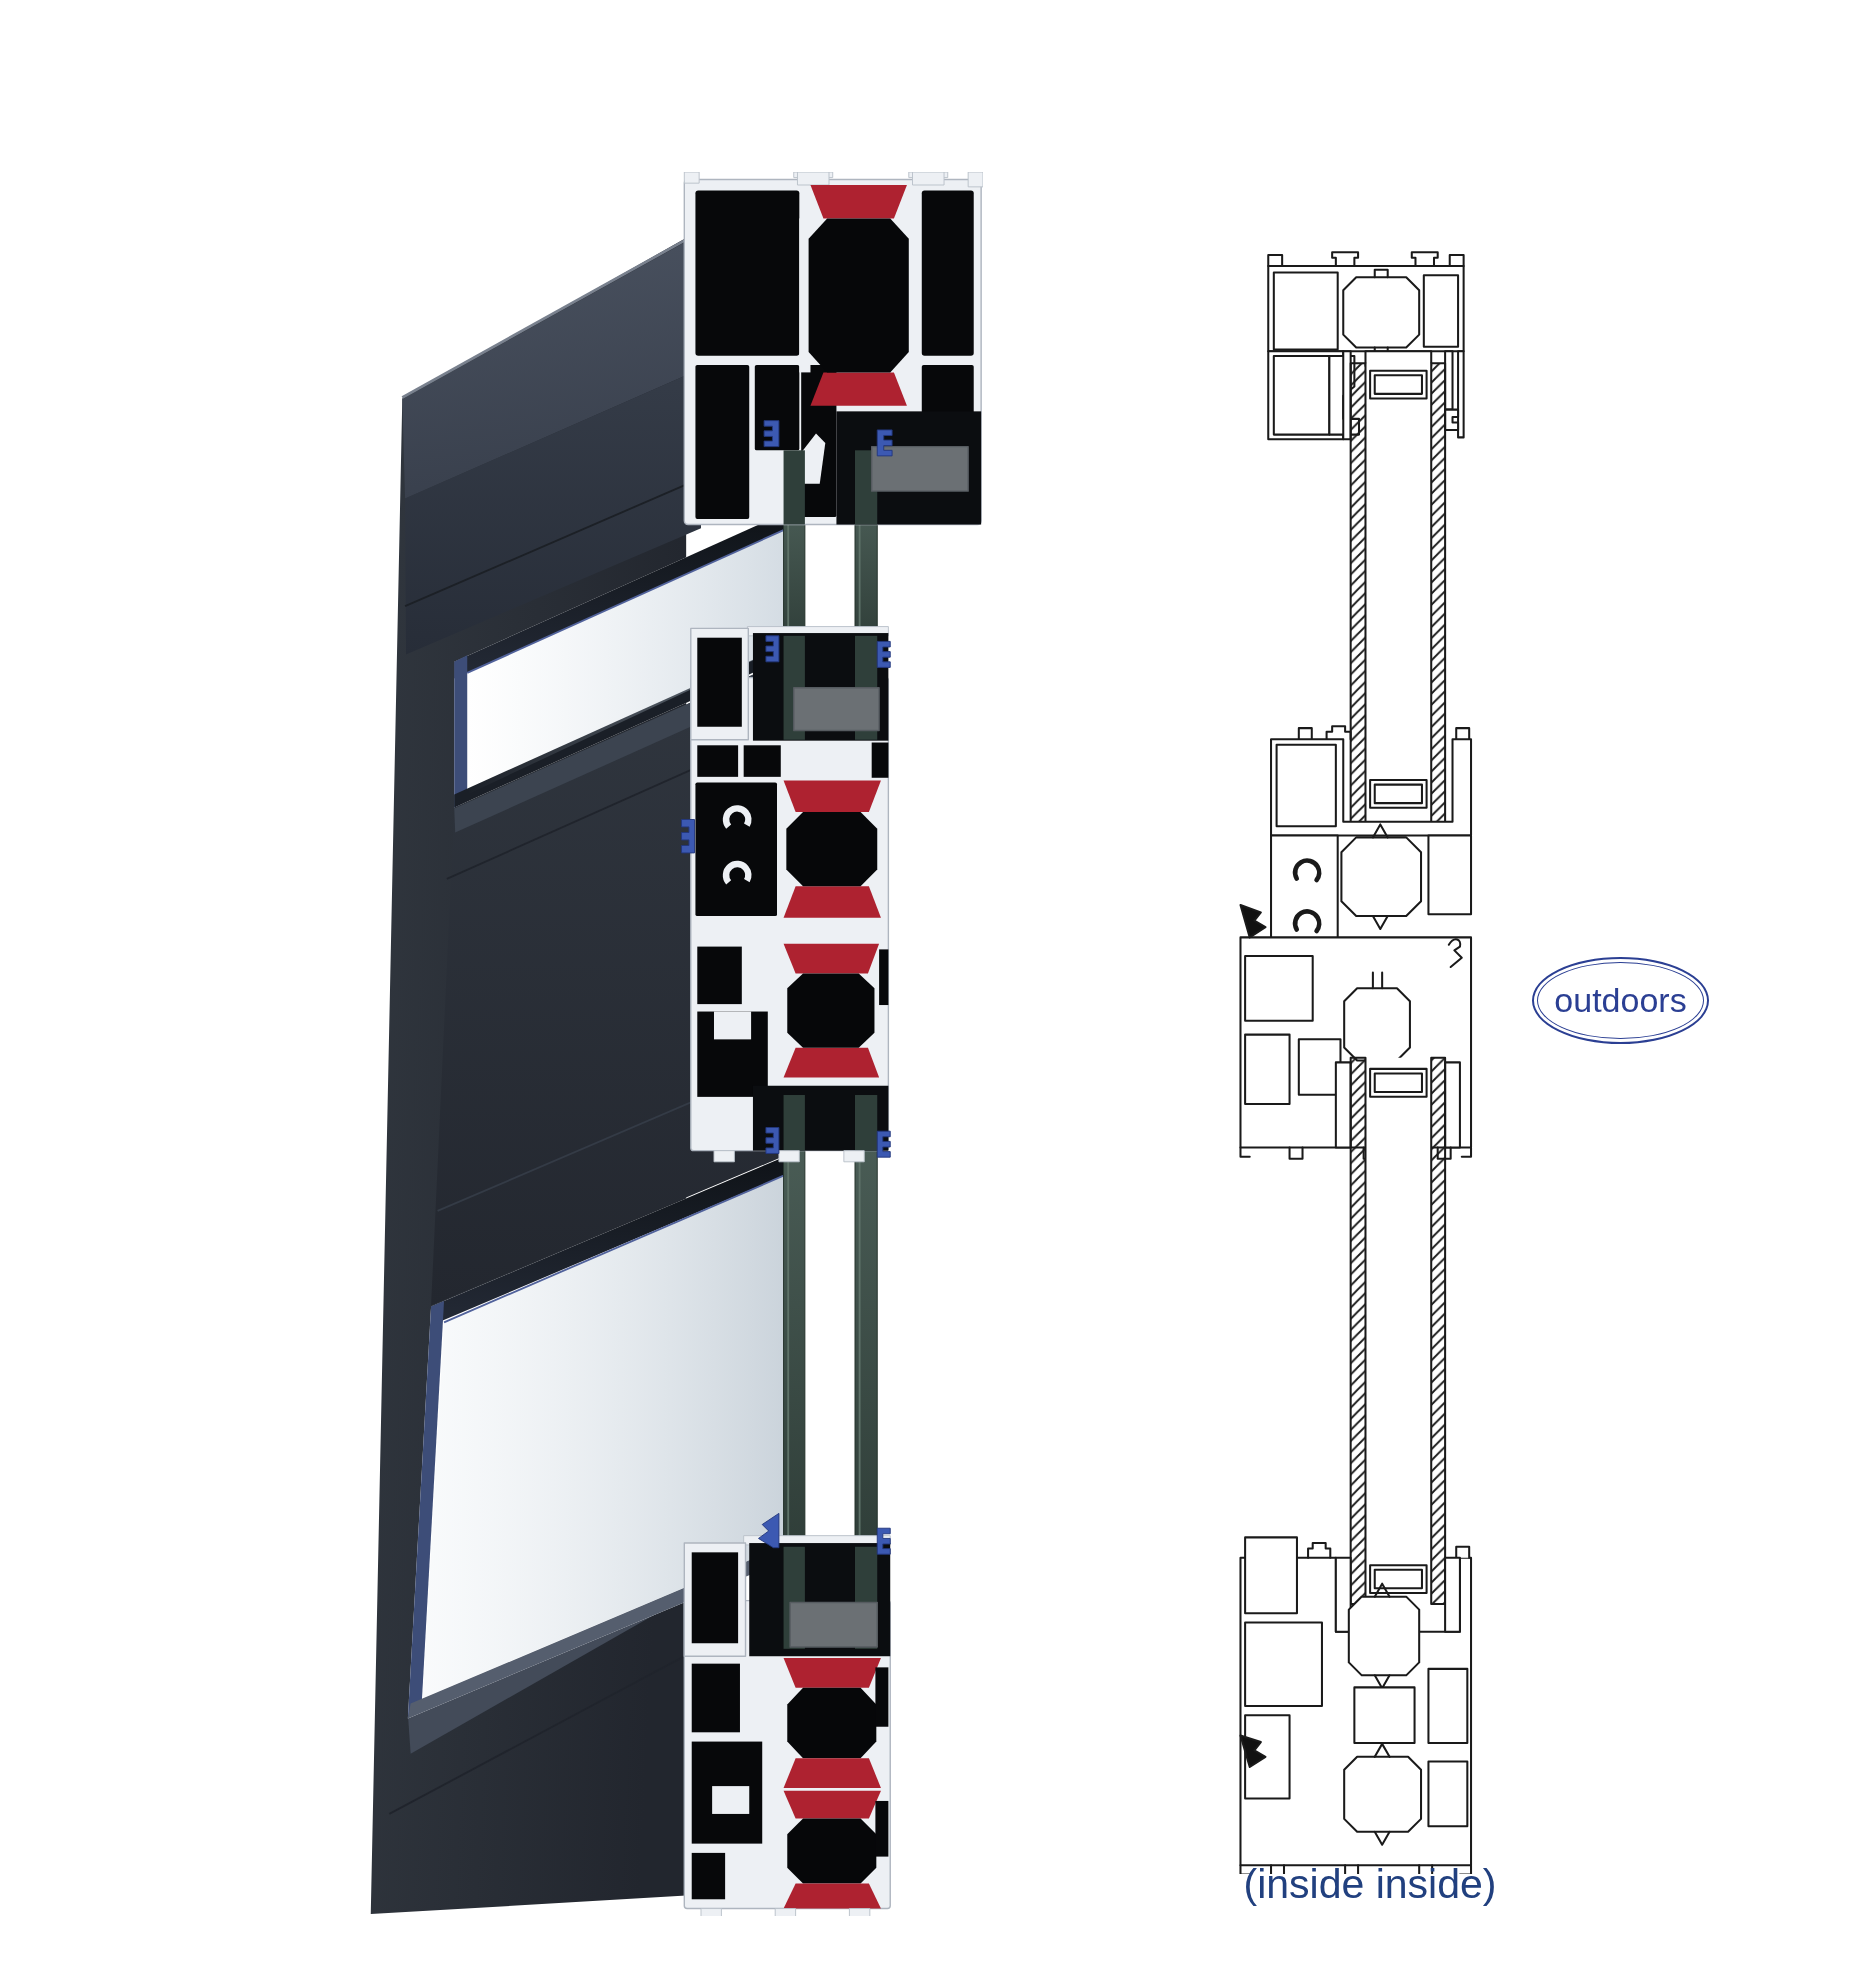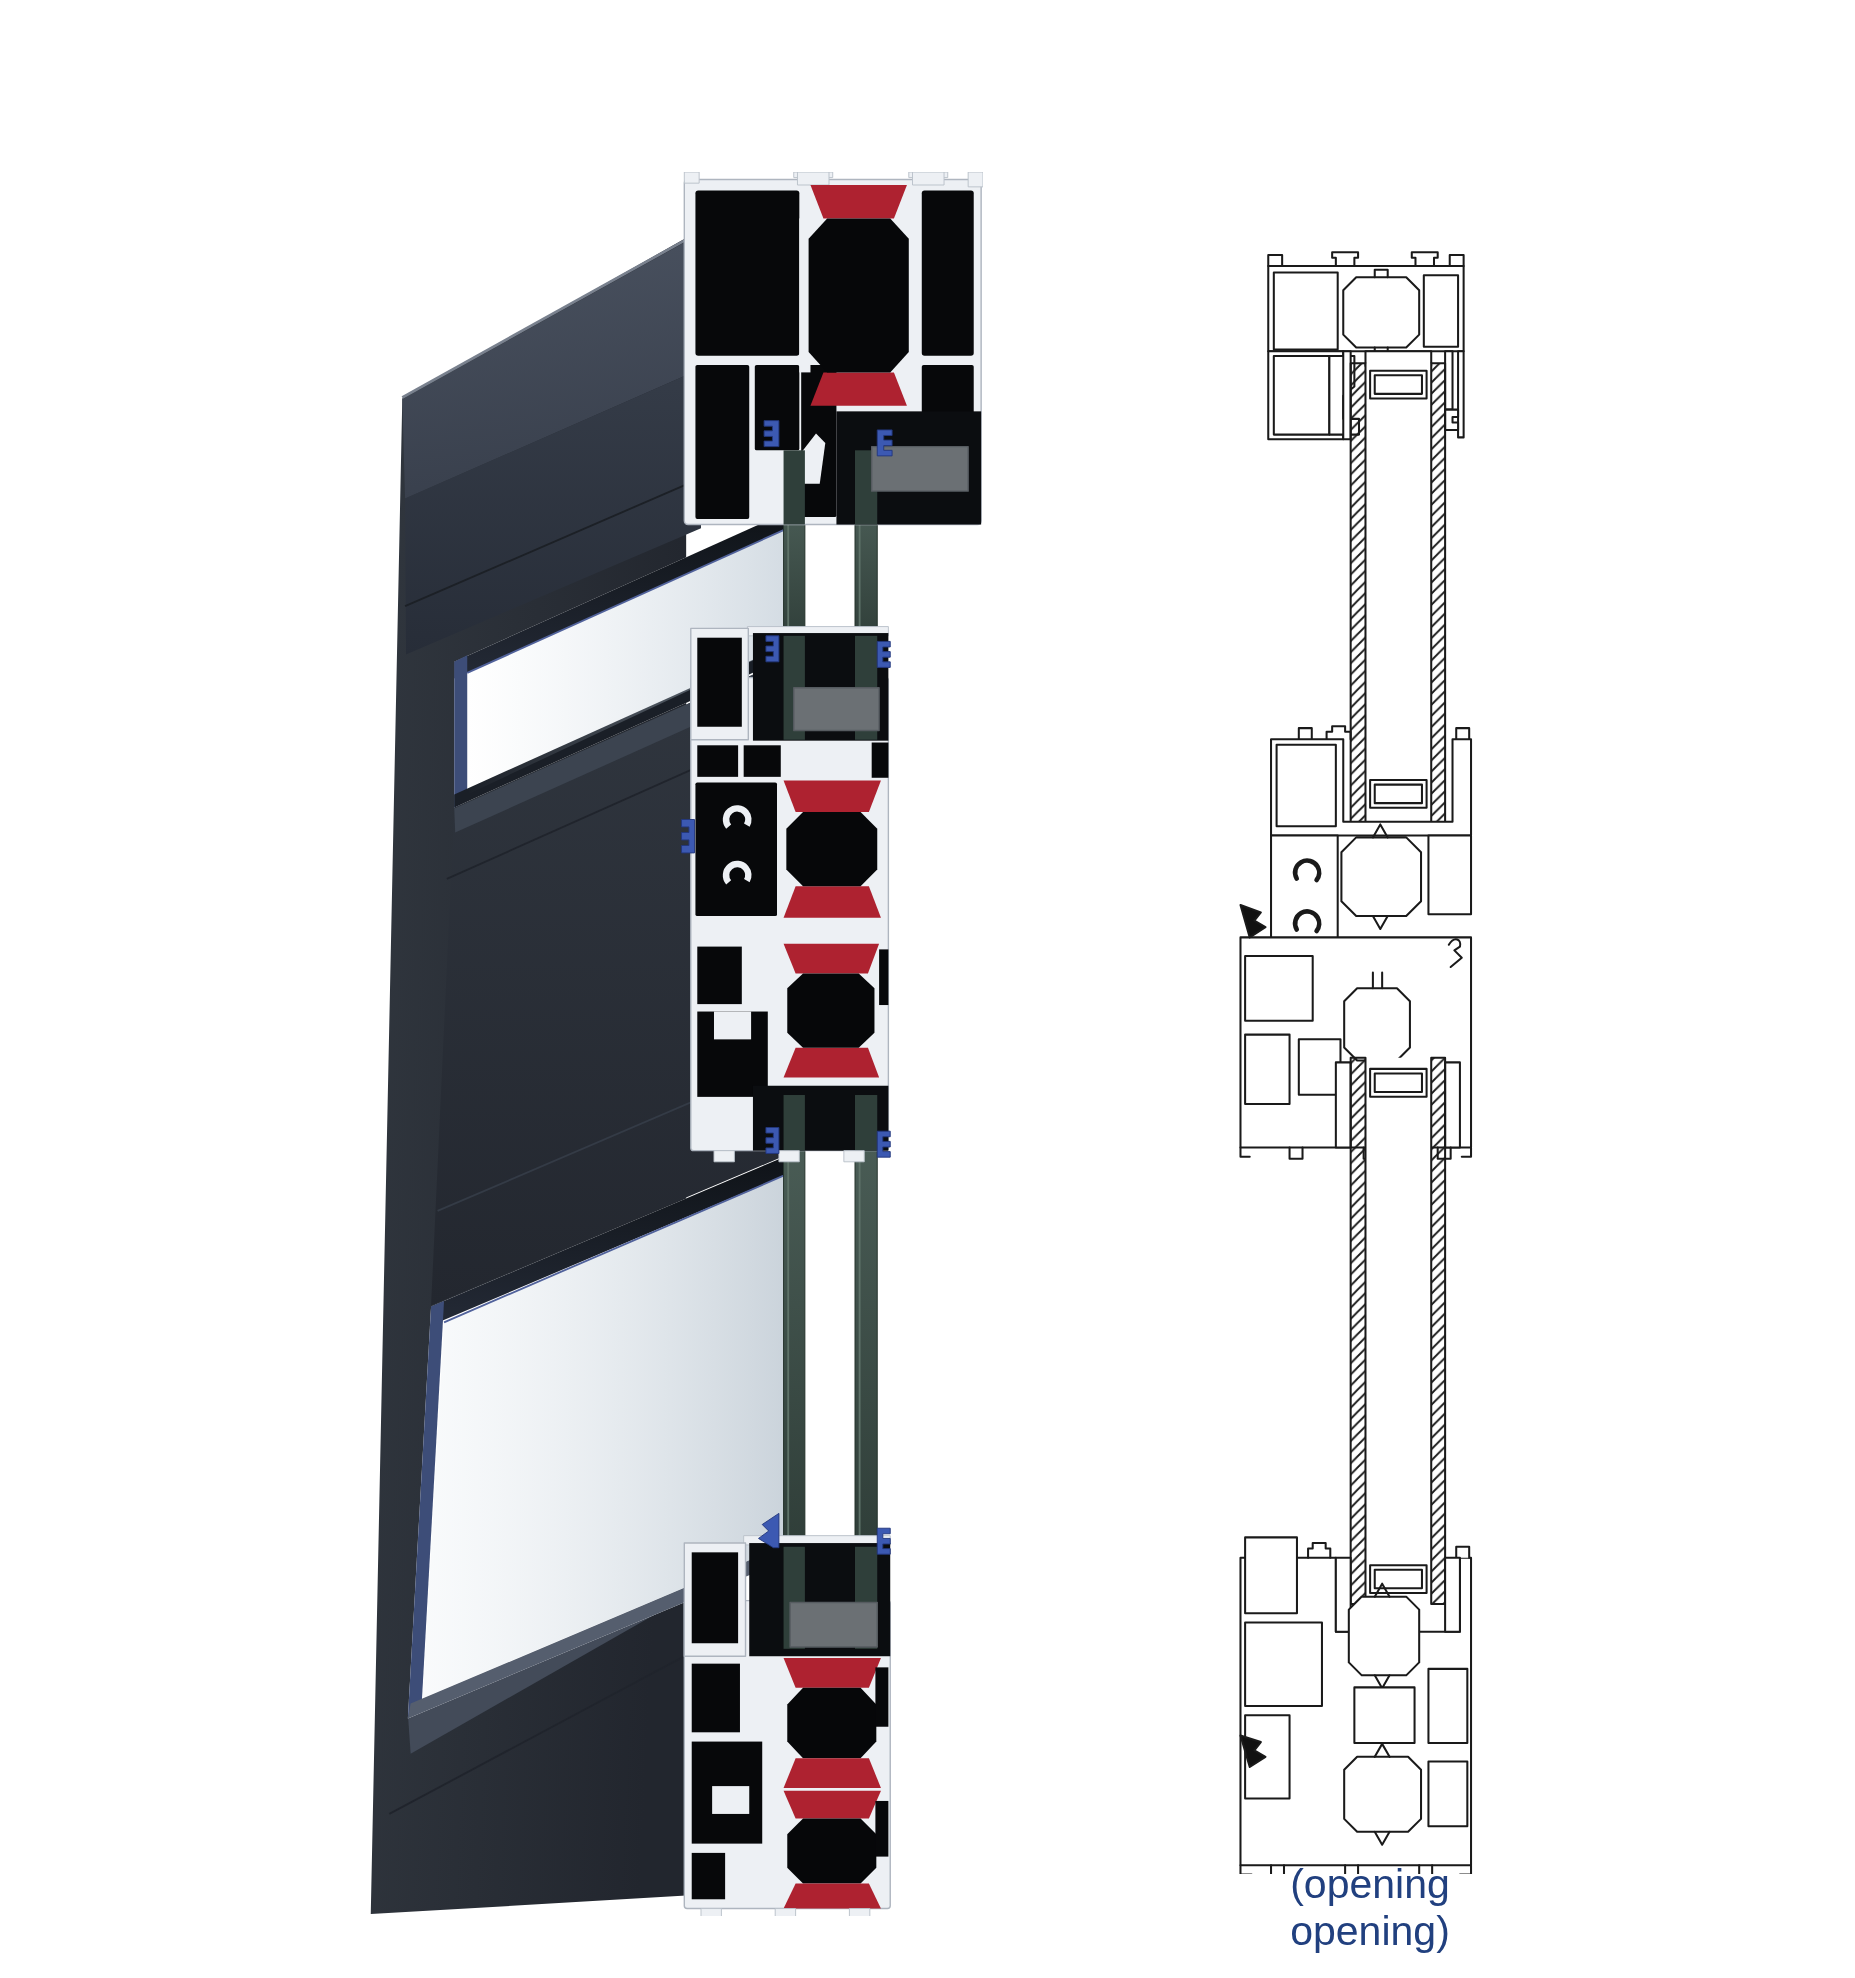--- a/index.html
+++ b/index.html
@@ -317,16 +317,19 @@
         <path d="M152,1655 L160,1641 L168,1655 M152,1736 L160,1750 L168,1736" fill="none"></path>
         <rect x="210" y="1560" width="42" height="80"></rect>
         <rect x="210" y="1660" width="42" height="70"></rect>
         <path d="M40,1772 v12 h14 v-12 M120,1772 v12 h14 v-12 M200,1772 v12 h14 v-12" fill="none"></path>
         <path d="M7,1772 v10 h12 M256,1772 v10 h-12" fill="none"></path>
       </g>
     </g>
   </svg>
   </figure>
 
-  <div class="inside-note">(opening opening)</div>
+  <div class="outdoors">
+    <span>outdoors</span>
+  </div>
+  <div class="inside-note">(inside inside)</div>
 
 </div>
 
 
 </body></html>

